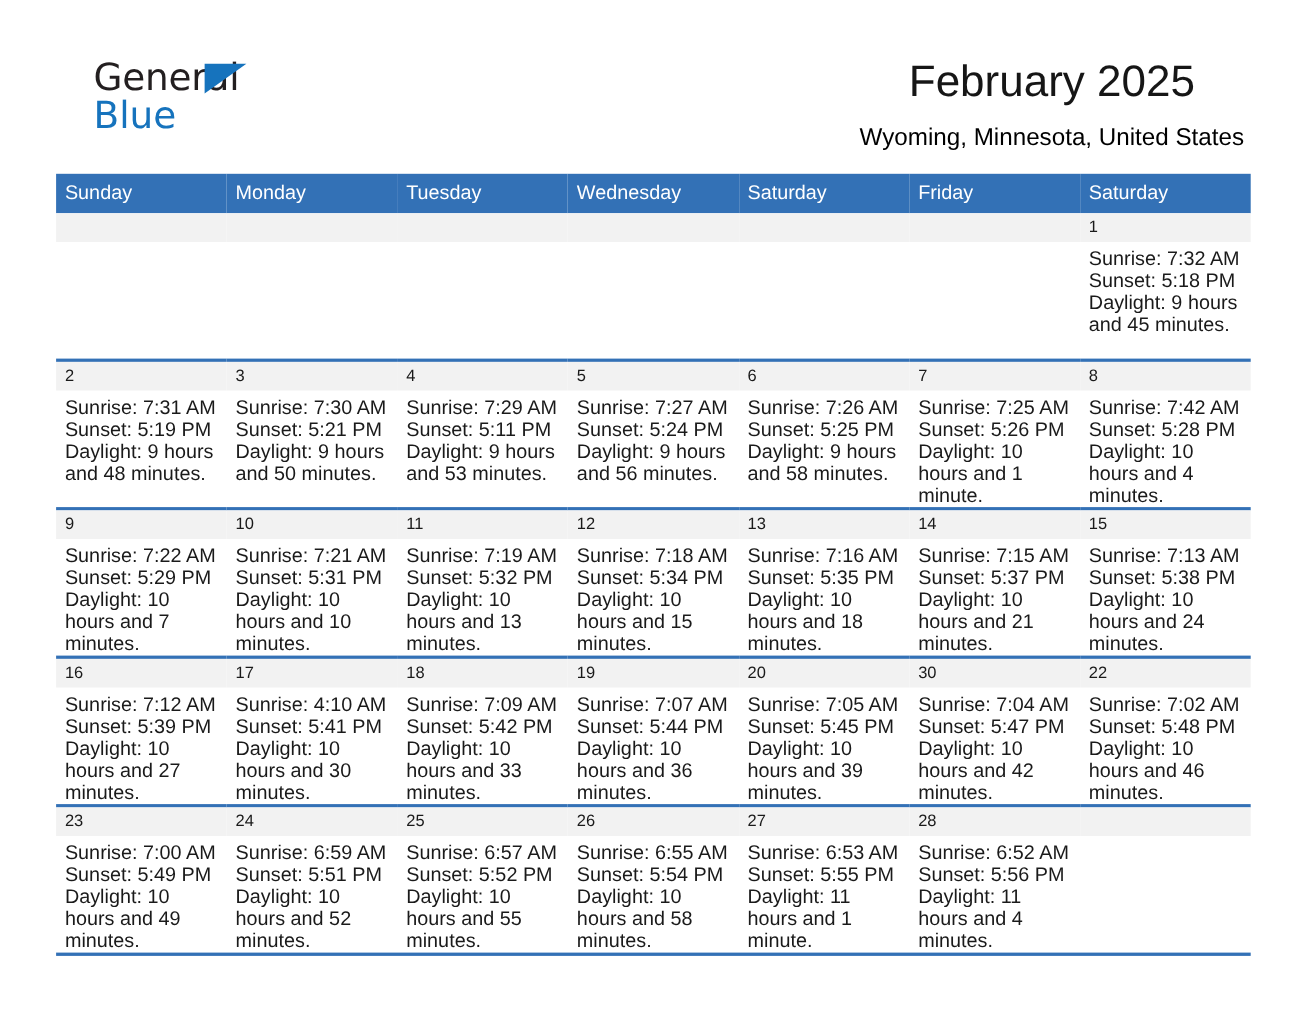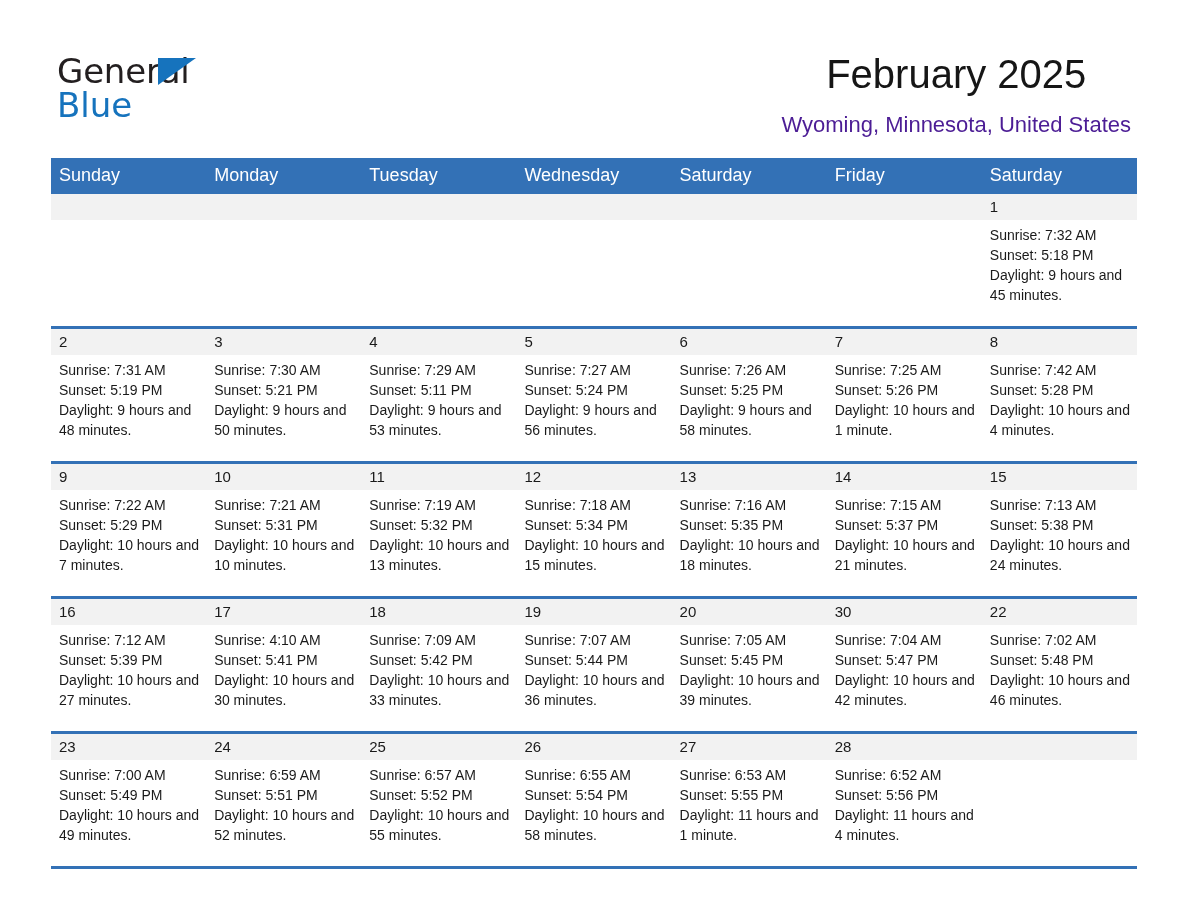--- a/index.html
+++ b/index.html
@@ -13,20 +13,21 @@
     height: 918px;
     font-family: "Liberation Sans", sans-serif;
     color: #000000;
     overflow: hidden;
   }
   .page {
     position: relative;
     width: 1188px;
     height: 918px;
     box-sizing: border-box;
+    padding-left: 28px;
   }
 
   
   .top {
     position: relative;
     height: 112px;
   }
   .logo {
     position: absolute;
     left: 57px;
@@ -74,21 +75,21 @@
     line-height: 48px;
     font-weight: 400;
     color: #161616;
     white-space: nowrap;
     text-align: center;
   }
   .location {
     font-size: 22px;
     line-height: 30px;
     font-weight: 400;
-    color: #4c1d95;
+    color: #000000;
     margin-top: 12px;
     white-space: nowrap;
   }
 
   
   .calendar {
     position: absolute;
     left: 51px;
     top: 158px;
     width: 1086px;
@@ -133,21 +134,21 @@
   .daynum {
     font-size: 15px;
     line-height: 20px;
     color: #1a1a1a;
   }
   .empty .daynum-band {
     background: #f2f2f2;
   }
   .details {
     padding: 5px 6px 0 8px;
-    font-size: 14px;
+    font-size: 18px;
     line-height: 20px;
     color: #1a1a1a;
   }
   .details div {
     white-space: nowrap;
   }
   .details .daylight-wrap {
     white-space: normal;
   }
   .bottom-rule {

